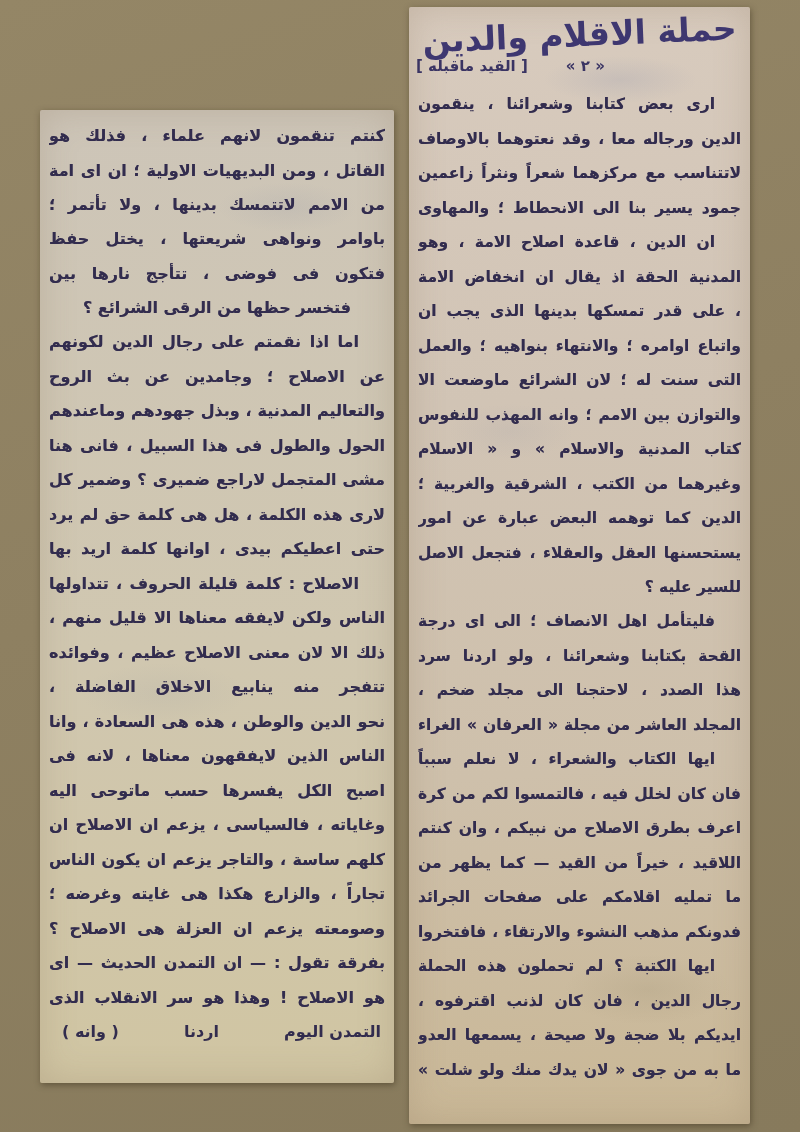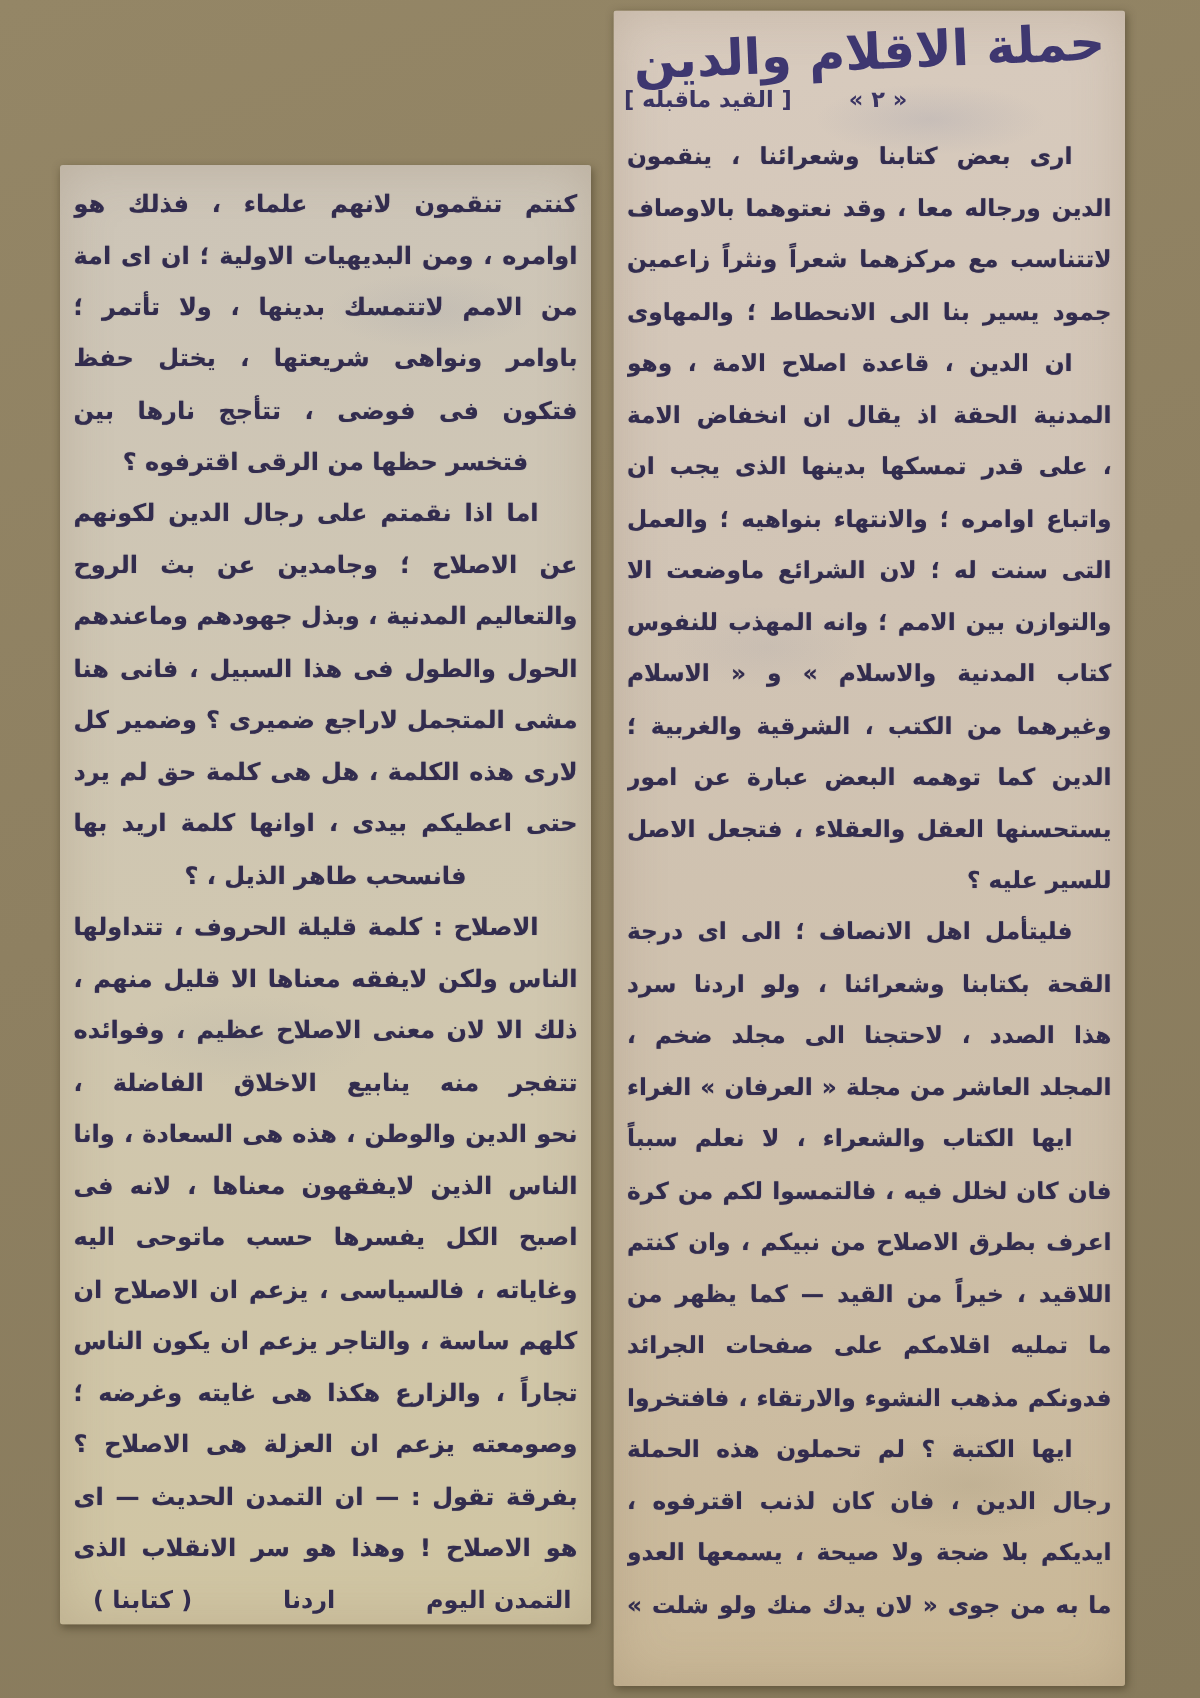--- a/index.html
+++ b/index.html
@@ -98,47 +98,46 @@
         <div class="line p">ايها الكتبة ؟ لم تحملون هذه الحملة الشعواء على</div>
         <div class="line">رجال الدين ، فان كان لذنب اقترفوه ، فدونكم كفوا</div>
         <div class="line">ايديكم بلا ضجة ولا صيحة ، يسمعها العدو فيشفى</div>
         <div class="line">ما به من جوى « لان يدك منك ولو شلت » وان</div>
       </div>
   </div>
 
   <div class="paper paper-left">
     <div class="text-block">
         <div class="line">كنتم تنقمون لانهم علماء ، فذلك هو الخسف والجهل</div>
-        <div class="line">اوامره ، ومن البديهيات الاولية ؛ ان اى امة</div>
+        <div class="line">القاتل ، ومن البديهيات الاولية ؛ ان اى امة</div>
         <div class="line">من الامم لاتتمسك بدينها ، ولا تأتمر ؛ وتنتهى</div>
         <div class="line">باوامر ونواهى شريعتها ، يختل حفظ النظام فيها</div>
         <div class="line">فتكون فى فوضى ، تتأجج نارها بين اضلاعها</div>
-        <div class="line e c">فتخسر حظها من الرقى اقترفوه ؟</div>
+        <div class="line e c">فتخسر حظها من الرقى الشرائع ؟</div>
         <div class="line p">اما اذا نقمتم على رجال الدين لكونهم متقاعدين</div>
         <div class="line">عن الاصلاح ؛ وجامدين عن بث الروح الاسلامية</div>
         <div class="line">والتعاليم المدنية ، وبذل جهودهم وماعندهم من</div>
         <div class="line">الحول والطول فى هذا السبيل ، فانى هنا امشى</div>
         <div class="line">مشى المتجمل لاراجع ضميرى ؟ وضمير كل حى ،</div>
         <div class="line">لارى هذه الكلمة ، هل هى كلمة حق لم يرد بها باطل</div>
         <div class="line">حتى اعطيكم بيدى ، اوانها كلمة اريد بها الباطل</div>
-        <div class="line e c">فانسحب طاهر الذيل ، ؟</div>
         <div class="line p">الاصلاح : كلمة قليلة الحروف ، تتداولها السن</div>
         <div class="line">الناس ولكن لايفقه معناها الا قليل منهم ، وليس</div>
         <div class="line">ذلك الا لان معنى الاصلاح عظيم ، وفوائده جمة</div>
         <div class="line">تتفجر منه ينابيع الاخلاق الفاضلة ، والاخلاص</div>
         <div class="line">نحو الدين والوطن ، هذه هى السعادة ، وانا من</div>
         <div class="line">الناس الذين لايفقهون معناها ، لانه فى عصرنا هذا</div>
         <div class="line">اصبح الكل يفسرها حسب ماتوحى اليه اغراضه</div>
         <div class="line">وغاياته ، فالسياسى ، يزعم ان الاصلاح ان يكون الناس</div>
         <div class="line">كلهم ساسة ، والتاجر يزعم ان يكون الناس كلهم</div>
         <div class="line">تجاراً ، والزارع هكذا هى غايته وغرضه ؛ والعابد</div>
         <div class="line">وصومعته يزعم ان العزلة هى الاصلاح ؟ وقد منينا</div>
         <div class="line">بفرقة تقول : — ان التمدن الحديث — اى الاستهتار</div>
         <div class="line">هو الاصلاح ! وهذا هو سر الانقلاب الذى نراه بين</div>
       </div>
     <div class="footer-row">
       <span>التمدن اليوم</span>
       <span>اردنا</span>
-      <span>( كتابنا )</span>
+      <span>( وانه )</span>
     </div>
   </div>
 
 </div>
 
 </body></html>

